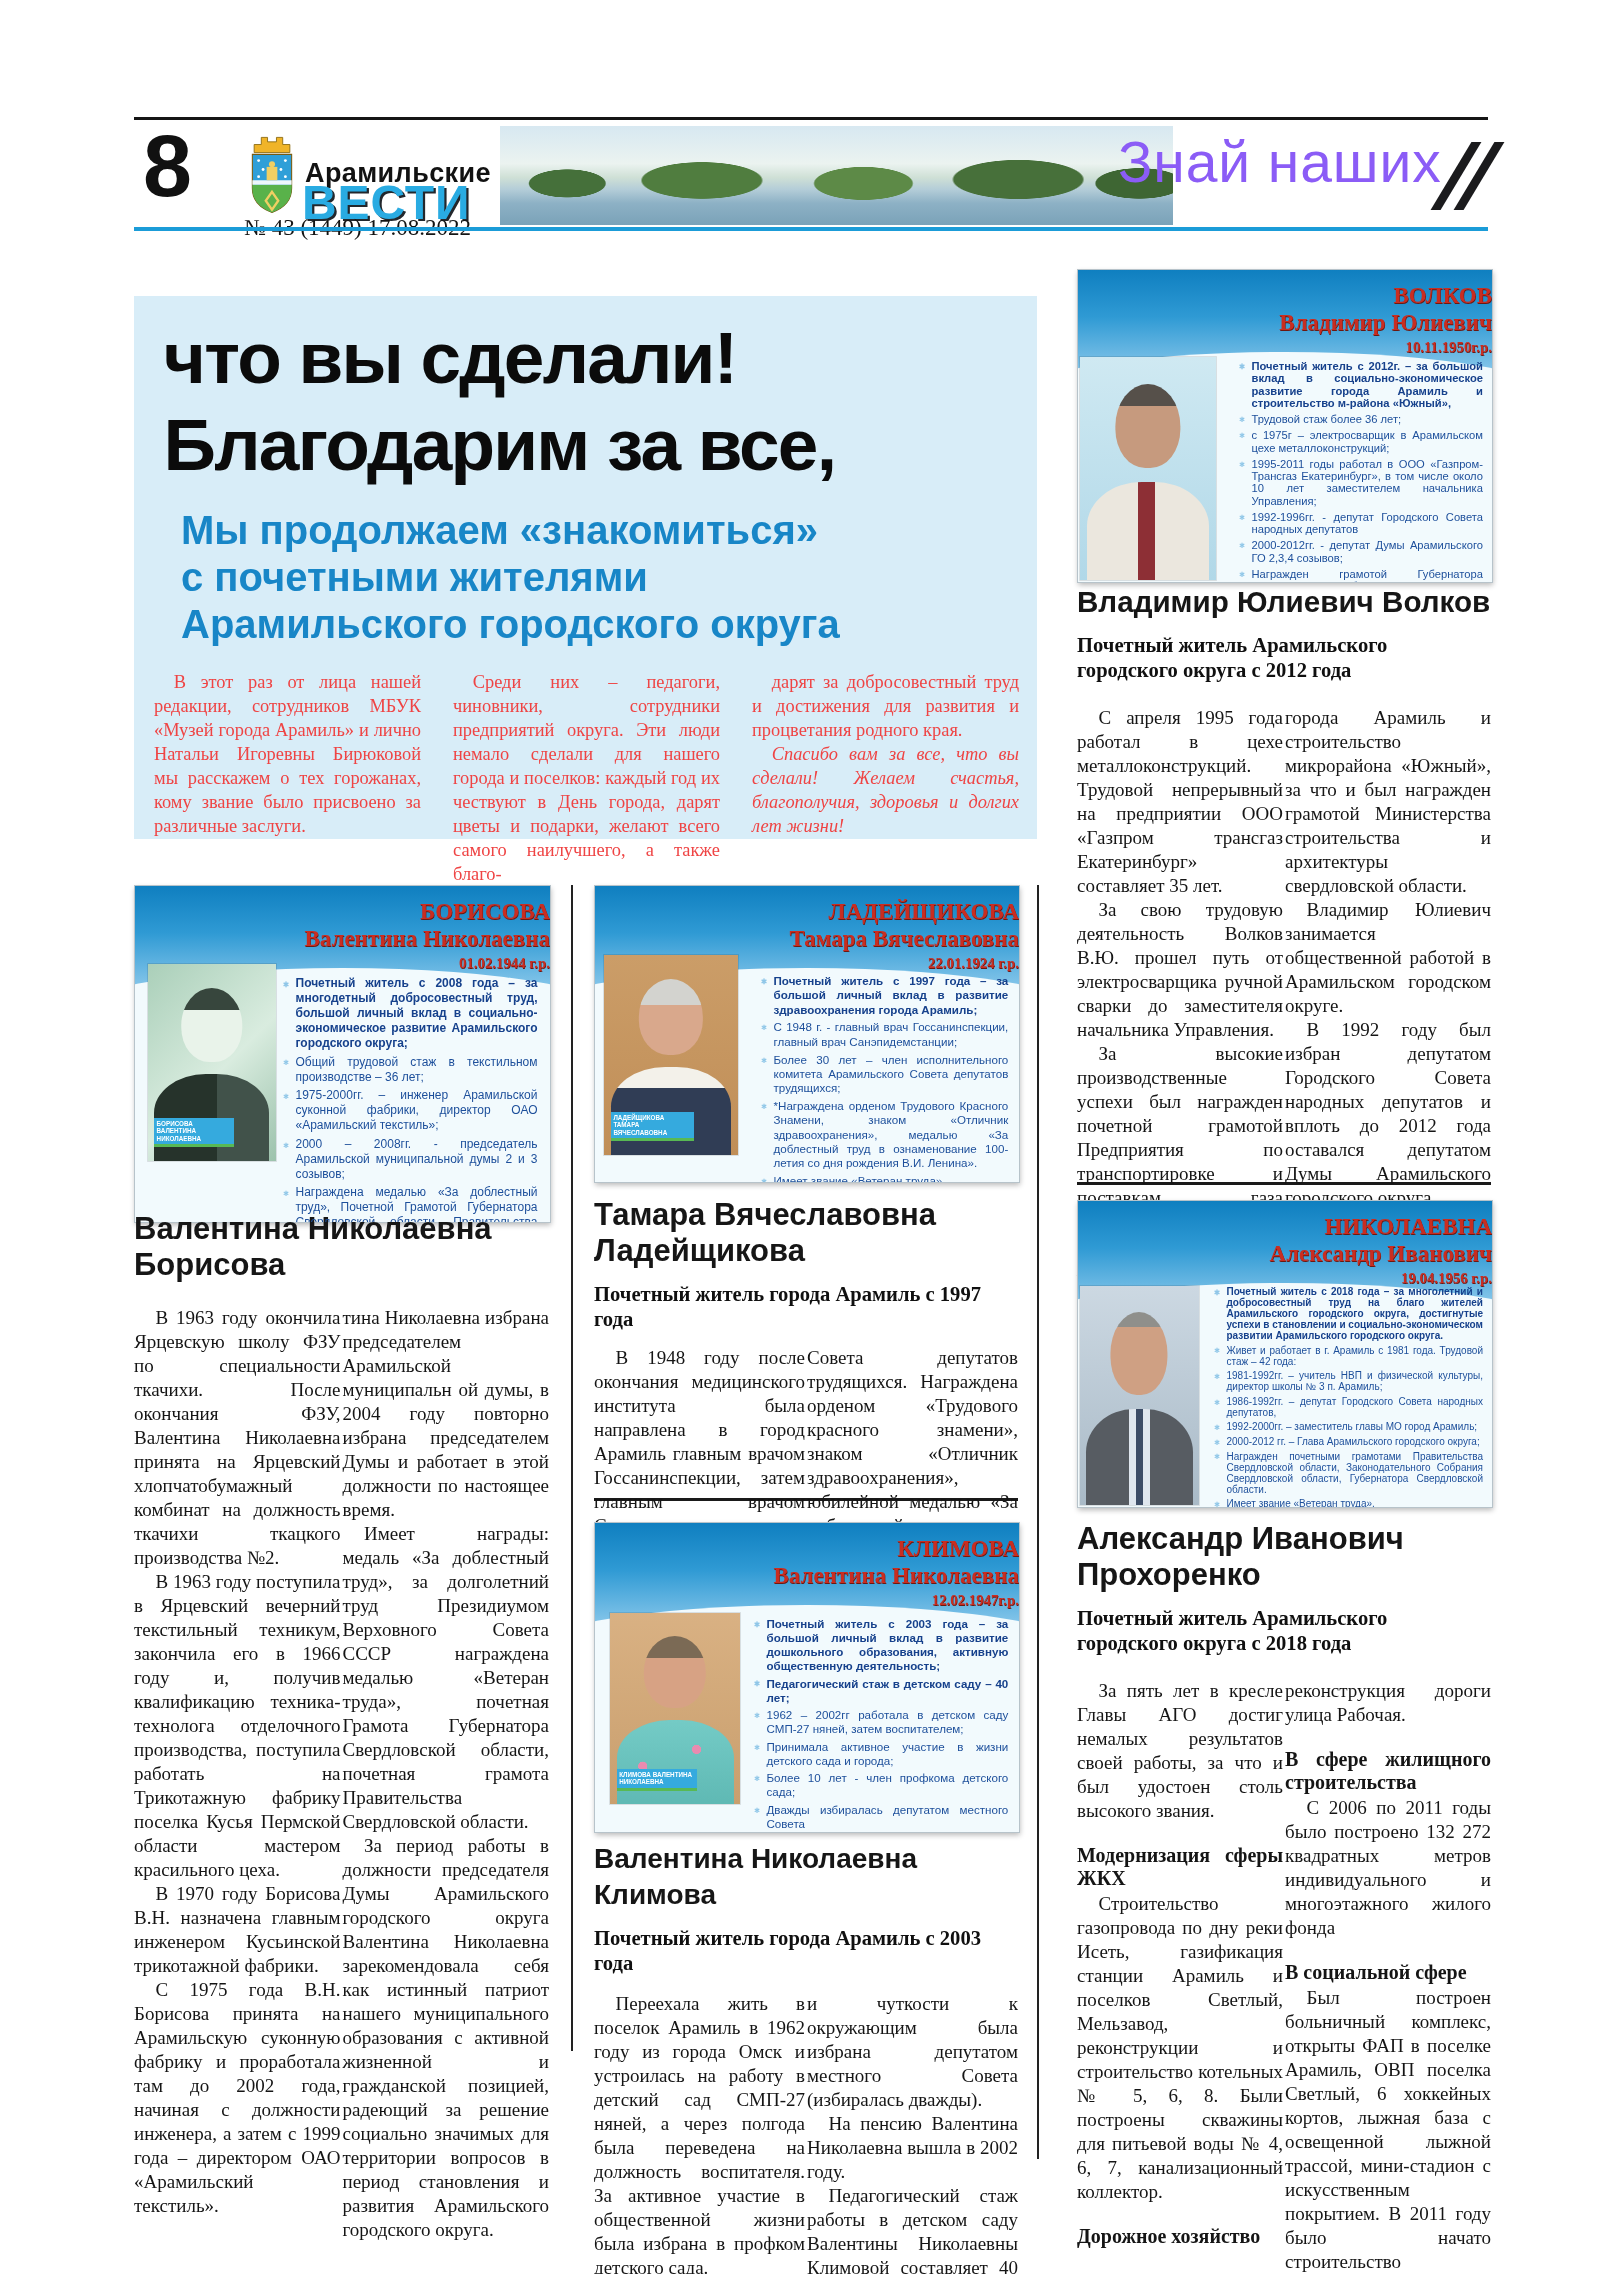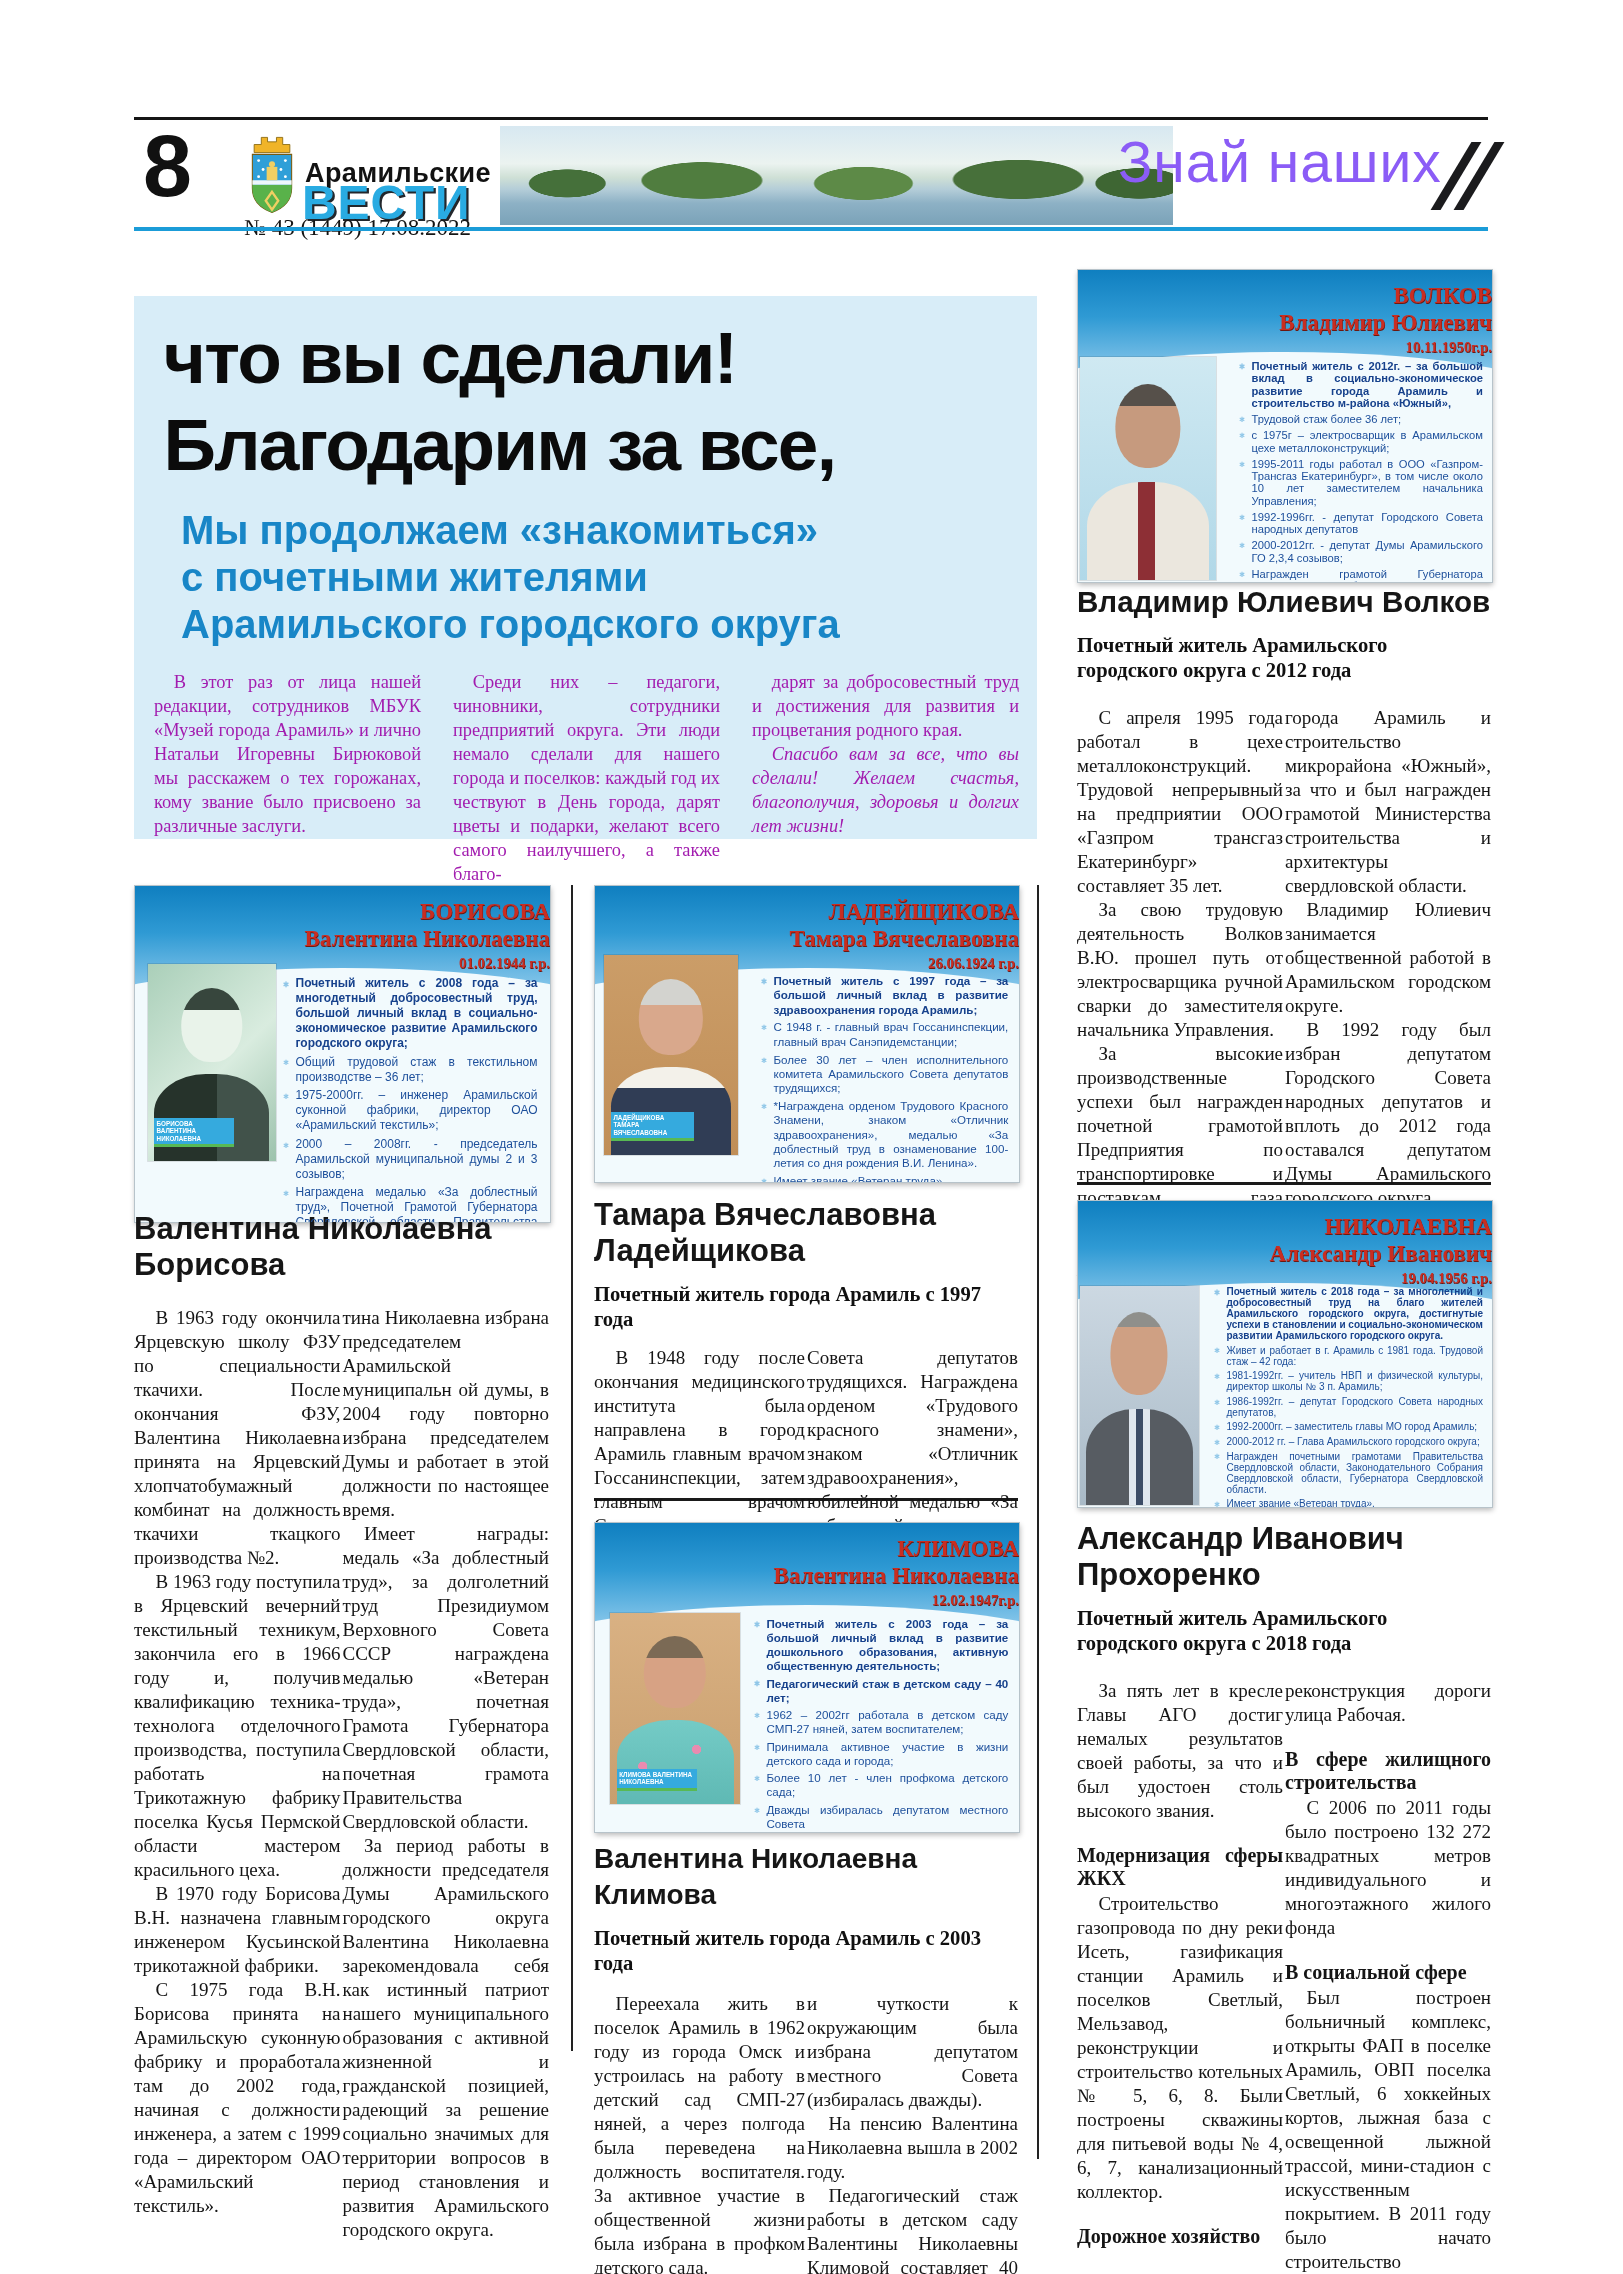--- a/index.html
+++ b/index.html
@@ -30,21 +30,21 @@
   .slashes i{position:absolute;top:0;width:9.9px;height:68px;background:#1b1b1d;transform:skewX(-31deg);}
   .slashes i:first-child{left:16px;}  .slashes i:last-child{left:39px;}
 
   
   .banner{left:134px;top:296px;width:903px;height:543px;background:#d8edf8;}
   .headline{position:absolute;left:29.6px;top:18px;font-weight:bold;font-size:73px;line-height:87px;
             letter-spacing:-1.8px;color:#0b0b0b;}
   .subhead{position:absolute;left:47px;top:211px;font-weight:bold;font-size:40px;line-height:47px;
            color:#1886c7;}
   .intro{left:154px;top:670px;width:865px;display:flex;gap:32px;font-size:18.4px;line-height:24px;
-         text-align:justify;color:#a21caf;}
+         text-align:justify;color:#ef4444;}
   .intro .icol{flex:1;}
   .intro p{margin:0;text-indent:19.7px;}
   .intro .it{font-style:italic;}
 
   
   .vd{width:1.8px;background:#222;}
   .hl{height:2.7px;background:#1a1a1a;}
 
   
   .pcard{position:absolute;background:#f1f9fd;border:0.9px solid #b7c3ca;overflow:hidden;
@@ -240,21 +240,21 @@
       </div>
     </div>
   </section>
 
   <section class="pcard" style="left:594px;top:885px;width:424px;height:296px">
     <div class="sky"></div>
     <div class="wave"></div>
     <div class="c-title">
       <div>ЛАДЕЙЩИКОВА</div>
       <div>Тамара Вячеславовна</div>
-      <div class="c-dob">26.06.1924 г.р.</div>
+      <div class="c-dob">22.01.1924 г.р.</div>
     </div>
     <div class="photo photo-lad" style="left:9px;top:69px;width:134px;height:200px">
       <div class="ph-plate">ЛАДЕЙЩИКОВА Тамара Вячеславовна</div>
     </div>
     <ul class="c-bullets" style="left:166px;right:10.7px;top:88px;font-size:11.6px;line-height:14.3px">
       <li class="b">Почетный житель с 1997 года – за большой личный вклад в развитие здравоохранения города Арамиль;</li>
       <li>С 1948 г. - главный врач Госсанинспекции, главный врач Санэпидемстанции;</li>
       <li>Более 30 лет – член исполнительного комитета Арамильского Совета депутатов трудящихся;</li>
       <li>*Награждена орденом Трудового Красного Знамени, знаком «Отличник здравоохранения», медалью «За доблестный труд в ознаменование 100-летия со дня рождения В.И. Ленина».</li>
       <li>Имеет звание «Ветеран труда»</li>

